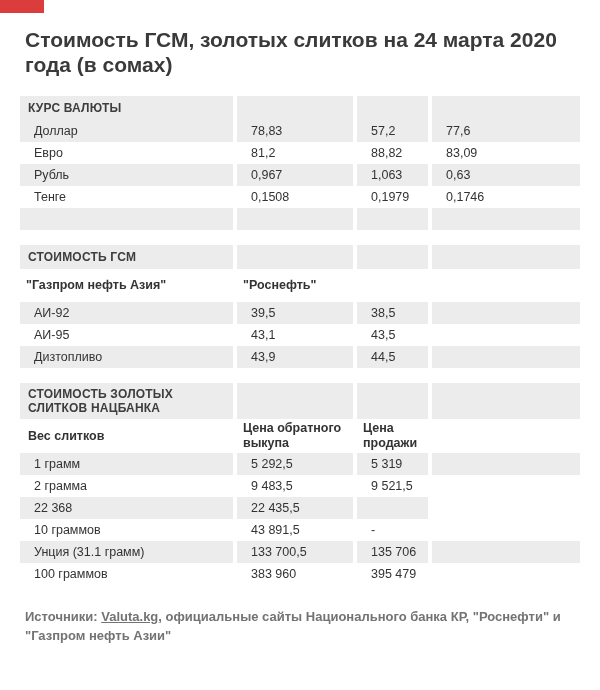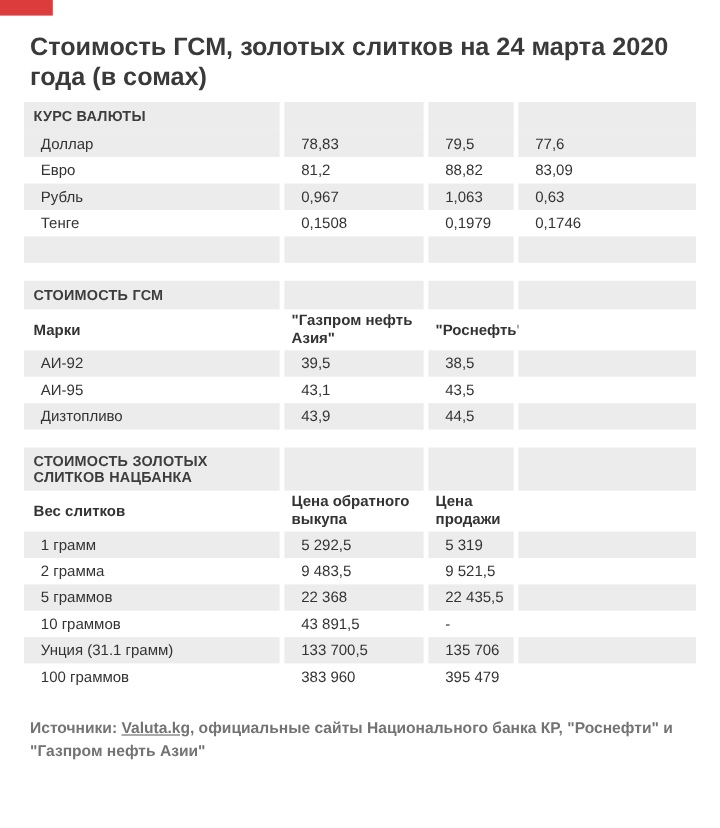--- a/index.html
+++ b/index.html
@@ -1,20 +1,20 @@
 <!DOCTYPE html>
 <html><head>
 <meta charset="utf-8">
 <style>
   html,body{margin:0;padding:0;background:#fff;}
   body{width:600px;height:690px;font-family:"Liberation Sans",sans-serif;color:#333;}
   .page{position:relative;width:600px;height:690px;overflow:hidden;background:#fff;}
   .brand-bar{position:absolute;top:0;left:0;width:44px;height:13px;}
   .title{margin:27px 25px 0 25px;width:535px;font-size:21px;line-height:25px;font-weight:700;color:#3a3a3a;}
-  .tables{margin:8px 20px 0 20px;width:560px;}
+  .tables{margin:19px 20px 0 20px;width:560px;}
   .tbl{margin-bottom:15px;}
   .tbl:last-child{margin-bottom:0;}
   .row{display:grid;grid-template-columns:213px 116px 71px 148px;column-gap:4px;}
   .c{padding-left:6px;display:flex;align-items:center;box-sizing:border-box;}
   .c.c1{padding-left:8px;}
   .row.band .c{background:#ececec;min-height:24px;padding-top:4px;padding-bottom:4px;
     font-weight:700;font-size:12px;line-height:14px;color:#3d3d3d;letter-spacing:.2px;}
   .row.colhead .c{min-height:33px;padding-top:2px;padding-bottom:2px;background:#fff;
     font-weight:700;font-size:12.5px;line-height:15px;color:#333;}
   .rows .row .c{height:22px;font-size:12.5px;font-weight:400;color:#333;background:#fff;padding-left:14px;}
@@ -38,21 +38,21 @@
       <div class="row band">
         <div class="c c1">КУРС ВАЛЮТЫ</div>
         <div class="c c2"></div>
         <div class="c c3"></div>
         <div class="c c4"></div>
       </div>
       <div class="rows">
           <div class="row">
             <div class="c c1">Доллар</div>
             <div class="c c2">78,83</div>
-            <div class="c c3">79,5</div>
+            <div class="c c3">57,2</div>
             <div class="c c4">77,6</div>
           </div>
           <div class="row">
             <div class="c c1">Евро</div>
             <div class="c c2">81,2</div>
             <div class="c c3">88,82</div>
             <div class="c c4">83,09</div>
           </div>
           <div class="row">
             <div class="c c1">Рубль</div>
@@ -76,21 +76,20 @@
     </section>
 
     <section class="tbl">
       <div class="row band">
         <div class="c c1">СТОИМОСТЬ ГСМ</div>
         <div class="c c2"></div>
         <div class="c c3"></div>
         <div class="c c4"></div>
       </div>
       <div class="row colhead">
-        <div class="c c1">Марки</div>
         <div class="c c2">"Газпром нефть Азия"</div>
         <div class="c c3">"Роснефть"</div>
         <div class="c c4"></div>
       </div>
       <div class="rows">
           <div class="row">
             <div class="c c1">АИ-92</div>
             <div class="c c2">39,5</div>
             <div class="c c3">38,5</div>
             <div class="c c4"></div>
@@ -130,21 +129,20 @@
             <div class="c c3">5 319</div>
             <div class="c c4"></div>
           </div>
           <div class="row">
             <div class="c c1">2 грамма</div>
             <div class="c c2">9 483,5</div>
             <div class="c c3">9 521,5</div>
             <div class="c c4"></div>
           </div>
           <div class="row">
-            <div class="c c1">5 граммов</div>
             <div class="c c2">22 368</div>
             <div class="c c3">22 435,5</div>
             <div class="c c4"></div>
           </div>
           <div class="row">
             <div class="c c1">10 граммов</div>
             <div class="c c2">43 891,5</div>
             <div class="c c3">-</div>
             <div class="c c4"></div>
           </div>

